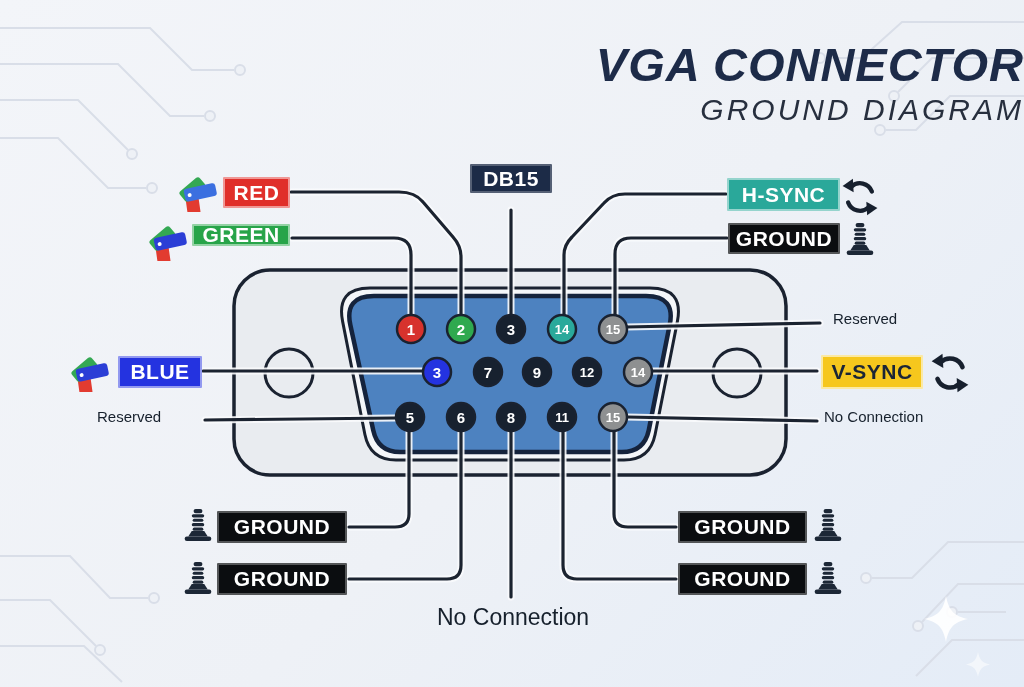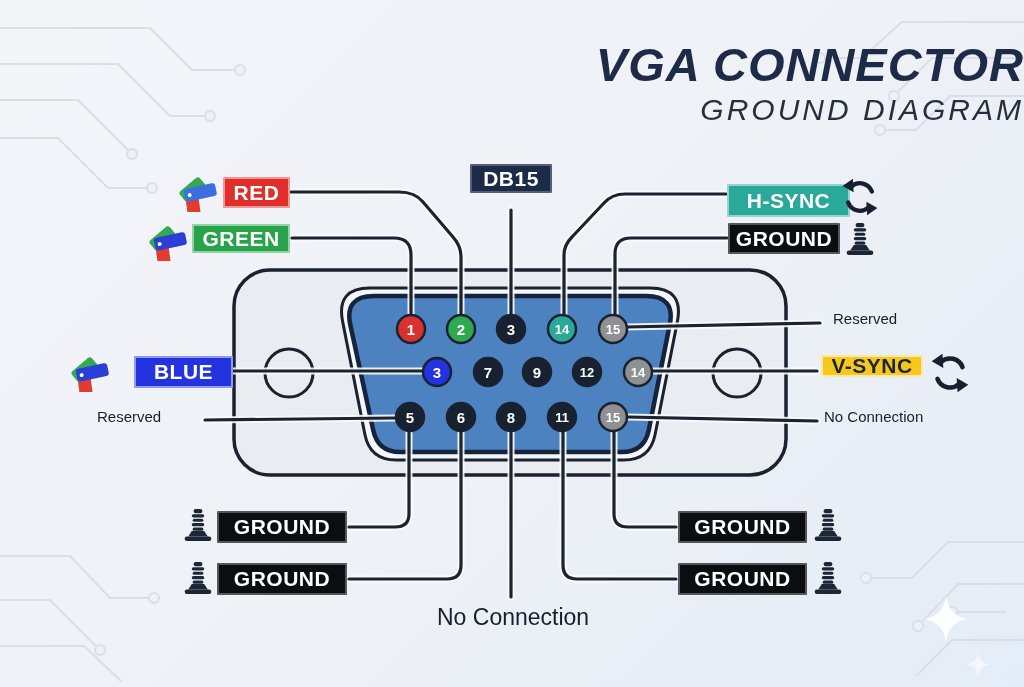--- a/index.html
+++ b/index.html
@@ -170,26 +170,26 @@
       <text x="638" y="377" font-size="13">14</text>
       <text x="410" y="423" font-size="15">5</text>
       <text x="461" y="423" font-size="15">6</text>
       <text x="511" y="423" font-size="15">8</text>
       <text x="562" y="422" font-size="13">11</text>
       <text x="613" y="422" font-size="13">15</text>
     </g>
   </svg>
 
   <div class="badge b-red" style="left:223px;top:177px;width:67px;height:31px;">RED</div>
-  <div class="badge b-green" style="left:192px;top:224px;width:98px;height:29px;">GREEN</div>
+  <div class="badge b-green" style="left:192px;top:224px;width:98px;height:22px;">GREEN</div>
   <div class="badge b-navy" style="left:470px;top:164px;width:82px;height:29px;">DB15</div>
-  <div class="badge b-teal" style="left:727px;top:184px;width:123px;height:33px;text-align:center;">H-SYNC</div>
+  <div class="badge b-teal" style="left:727px;top:178px;width:113px;height:33px;text-align:center;">H-SYNC</div>
   <div class="badge b-black" style="left:728px;top:223px;width:112px;height:31px;">GROUND</div>
-  <div class="badge b-blue" style="left:134px;top:356px;width:99px;height:32px;">BLUE</div>
-  <div class="badge b-yellow" style="left:821px;top:355px;width:102px;height:22px;">V-SYNC</div>
+  <div class="badge b-blue" style="left:118px;top:356px;width:84px;height:32px;">BLUE</div>
+  <div class="badge b-yellow" style="left:821px;top:355px;width:102px;height:34px;">V-SYNC</div>
   <div class="badge b-black" style="left:217px;top:511px;width:130px;height:32px;">GROUND</div>
   <div class="badge b-black" style="left:217px;top:563px;width:130px;height:32px;">GROUND</div>
   <div class="badge b-black" style="left:678px;top:511px;width:129px;height:32px;">GROUND</div>
   <div class="badge b-black" style="left:678px;top:563px;width:129px;height:32px;">GROUND</div>
 
   <div class="plain" style="left:97px;top:408px;">Reserved</div>
   <div class="plain" style="left:833px;top:310px;">Reserved</div>
   <div class="plain" style="left:824px;top:408px;">No Connection</div>
   <div class="plain" style="left:437px;top:604px;font-size:23px;">No Connection</div>
 

